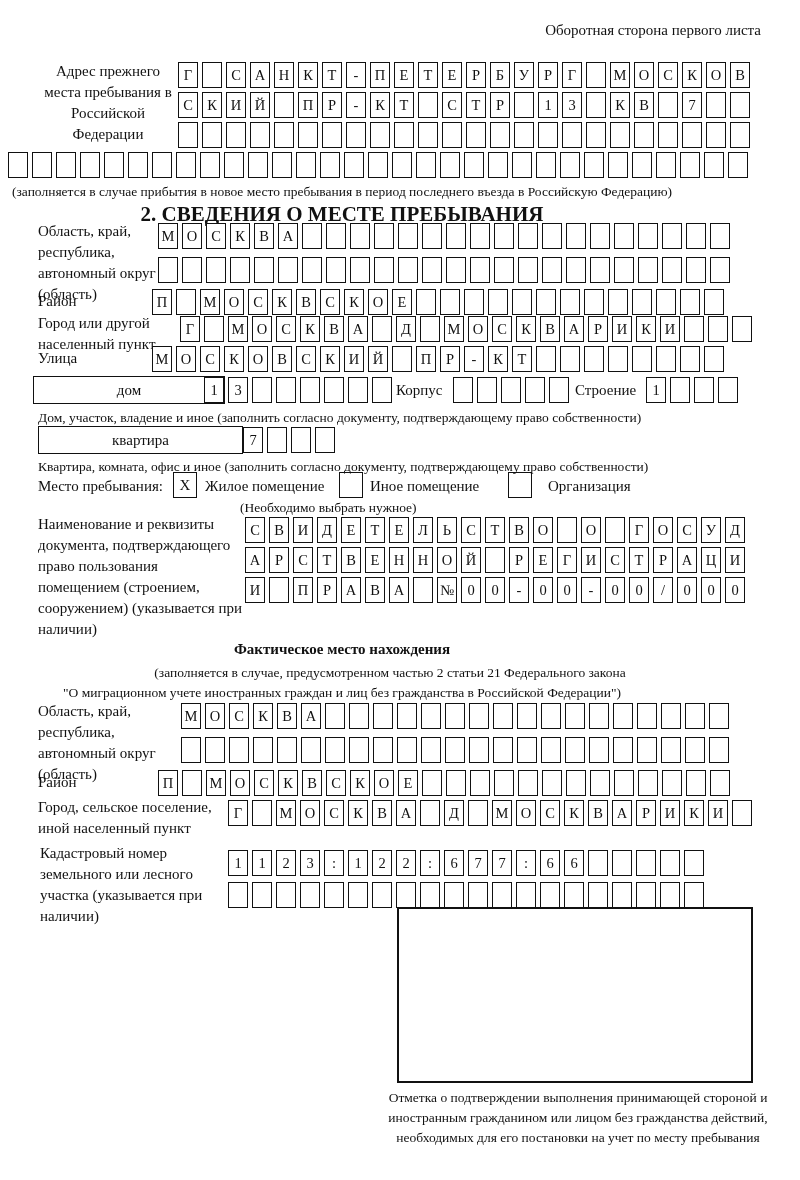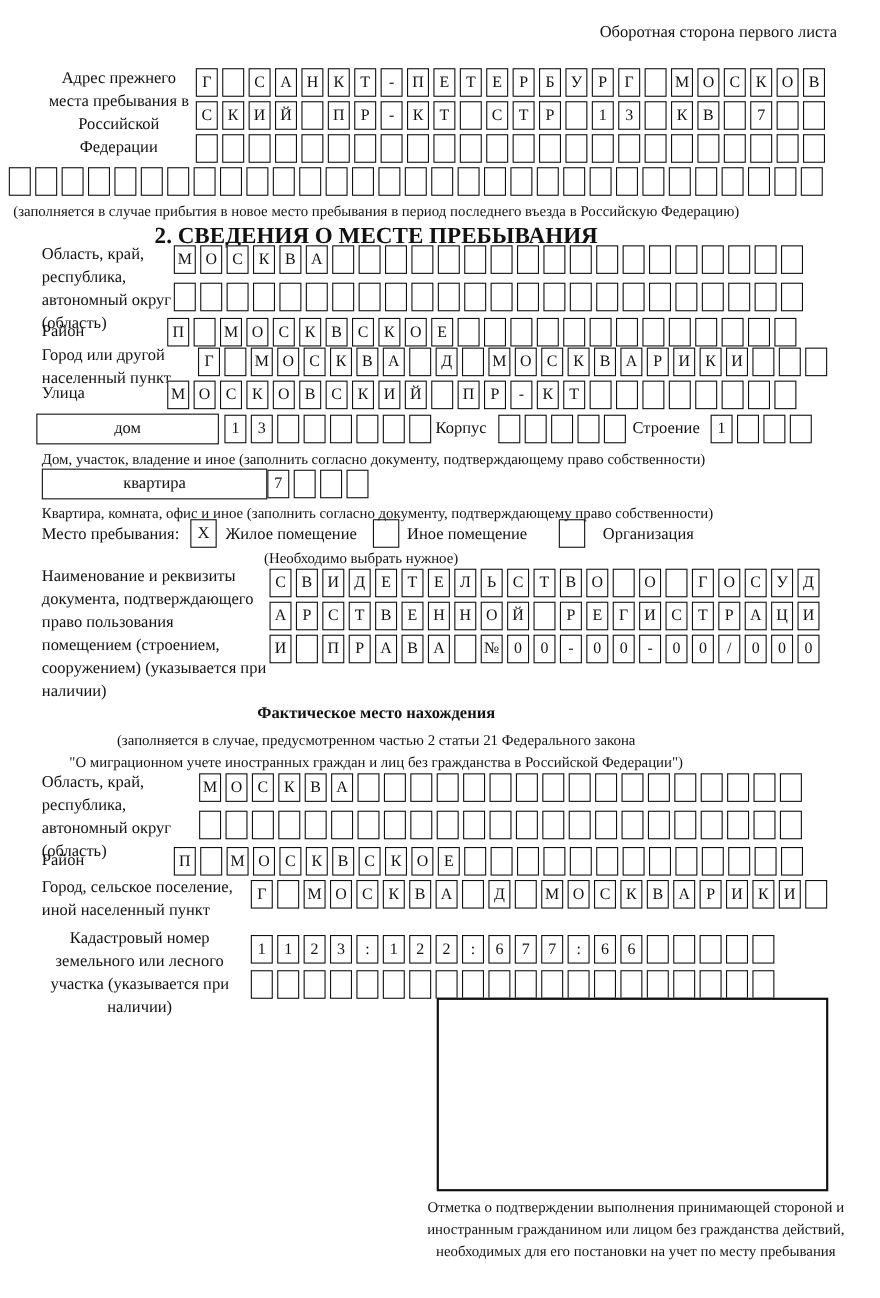--- a/index.html
+++ b/index.html
@@ -294,21 +294,21 @@
       <span class="cell"></span>
       <span class="cell"></span>
       <span class="cell"></span>
       <span class="cell"></span>
       <span class="cell"></span>
       <span class="cell"></span>
       <span class="cell"></span>
       <span class="cell"></span>
     </div>
 
-  <div class="abs bigfield" style="top:376px; left:33px; width:166px;">дом</div>
+  <div class="abs bigfield" style="top:376px; left:33px; width:192px;">дом</div>
   <div class="abs cells" style="top:377px; left:204px;">
       <span class="cell">1</span>
       <span class="cell">3</span>
       <span class="cell"></span>
       <span class="cell"></span>
       <span class="cell"></span>
       <span class="cell"></span>
       <span class="cell"></span>
       <span class="cell"></span>
     </div>
@@ -414,21 +414,21 @@
         <span class="cell">0</span>
         <span class="cell">0</span>
         <span class="cell">/</span>
         <span class="cell">0</span>
         <span class="cell">0</span>
         <span class="cell">0</span>
       </div>
   </div>
 
   <div class="abs sub-header center" style="top:641px;">Фактическое место нахождения</div>
-  <div class="abs caption center" style="top:665px;">(заполняется в случае, предусмотренном частью 2 статьи 21 Федерального закона</div>
+  <div class="abs caption center" style="top:665px;margin-left:48px;">(заполняется в случае, предусмотренном частью 2 статьи 21 Федерального закона</div>
   <div class="abs caption center" style="top:685px;">"О миграционном учете иностранных граждан и лиц без гражданства в Российской Федерации")</div>
 
   <div class="abs label" style="top:701px; left:38px; width:155px;">Область, край, республика, автономный округ (область)</div>
   <div class="abs stack" style="top:703px; left:181px;">
     <div class="cells" style="margin-bottom:8px;">
         <span class="cell">М</span>
         <span class="cell">О</span>
         <span class="cell">С</span>
         <span class="cell">К</span>
         <span class="cell">В</span>
@@ -525,21 +525,21 @@
       <span class="cell">К</span>
       <span class="cell">В</span>
       <span class="cell">А</span>
       <span class="cell">Р</span>
       <span class="cell">И</span>
       <span class="cell">К</span>
       <span class="cell">И</span>
       <span class="cell"></span>
     </div>
 
-  <div class="abs label" style="top:843px; left:32px; width:190px;text-align:center;">Кадастровый номер земельного или лесного участка (указывается при наличии)</div>
+  <div class="abs label" style="top:843px; left:40px; width:190px;">Кадастровый номер земельного или лесного участка (указывается при наличии)</div>
   <div class="abs stack" style="top:850px; left:228px;">
     <div class="cells" style="margin-bottom:6px;">
         <span class="cell">1</span>
         <span class="cell">1</span>
         <span class="cell">2</span>
         <span class="cell">3</span>
         <span class="cell">:</span>
         <span class="cell">1</span>
         <span class="cell">2</span>
         <span class="cell">2</span>

